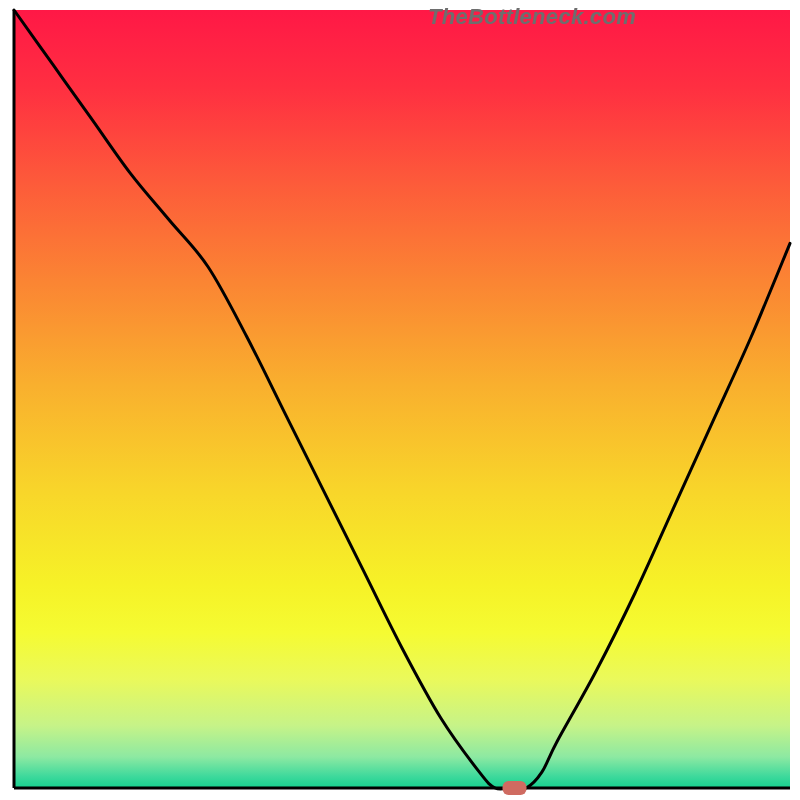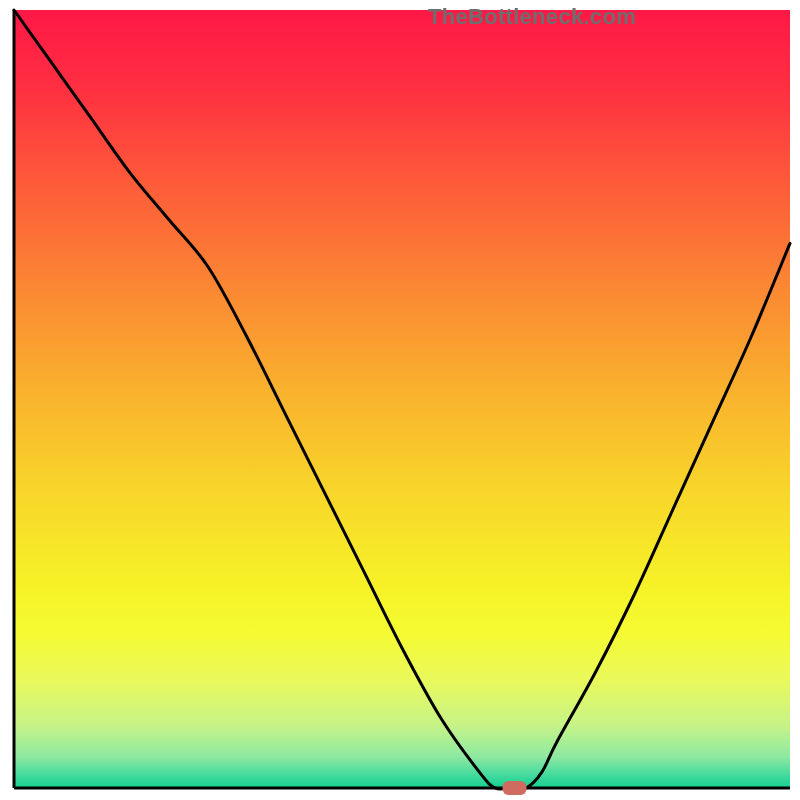--- a/index.html
+++ b/index.html
@@ -8,20 +8,21 @@
     width: 800px;
     height: 800px;
     background: #ffffff;
     font-family: Arial, Helvetica, sans-serif;
     overflow: hidden;
   }
   #chart-container {
     position: relative;
     width: 648px;
     height: 800px;
+    font-style: italic;
   }
   #watermark {
     position: absolute;
     top: 4px;
     right: 12px;
     font-size: 22px;
     font-weight: 600;
     color: #6e6e6e;
     letter-spacing: 0.3px;
     z-index: 3;

